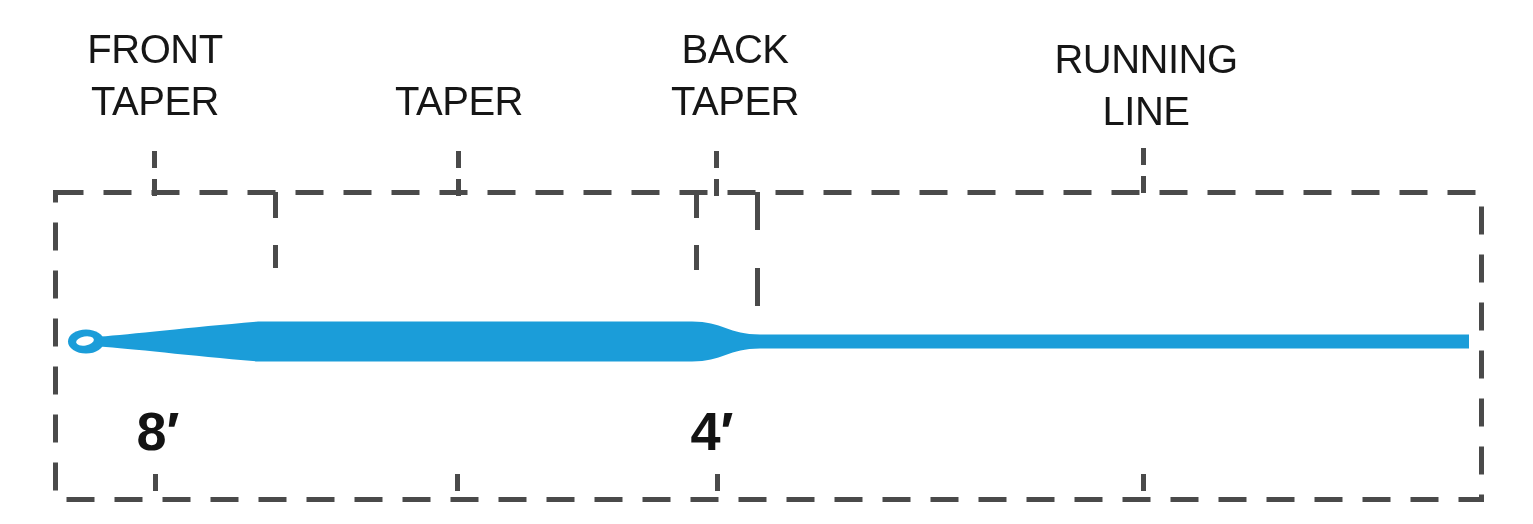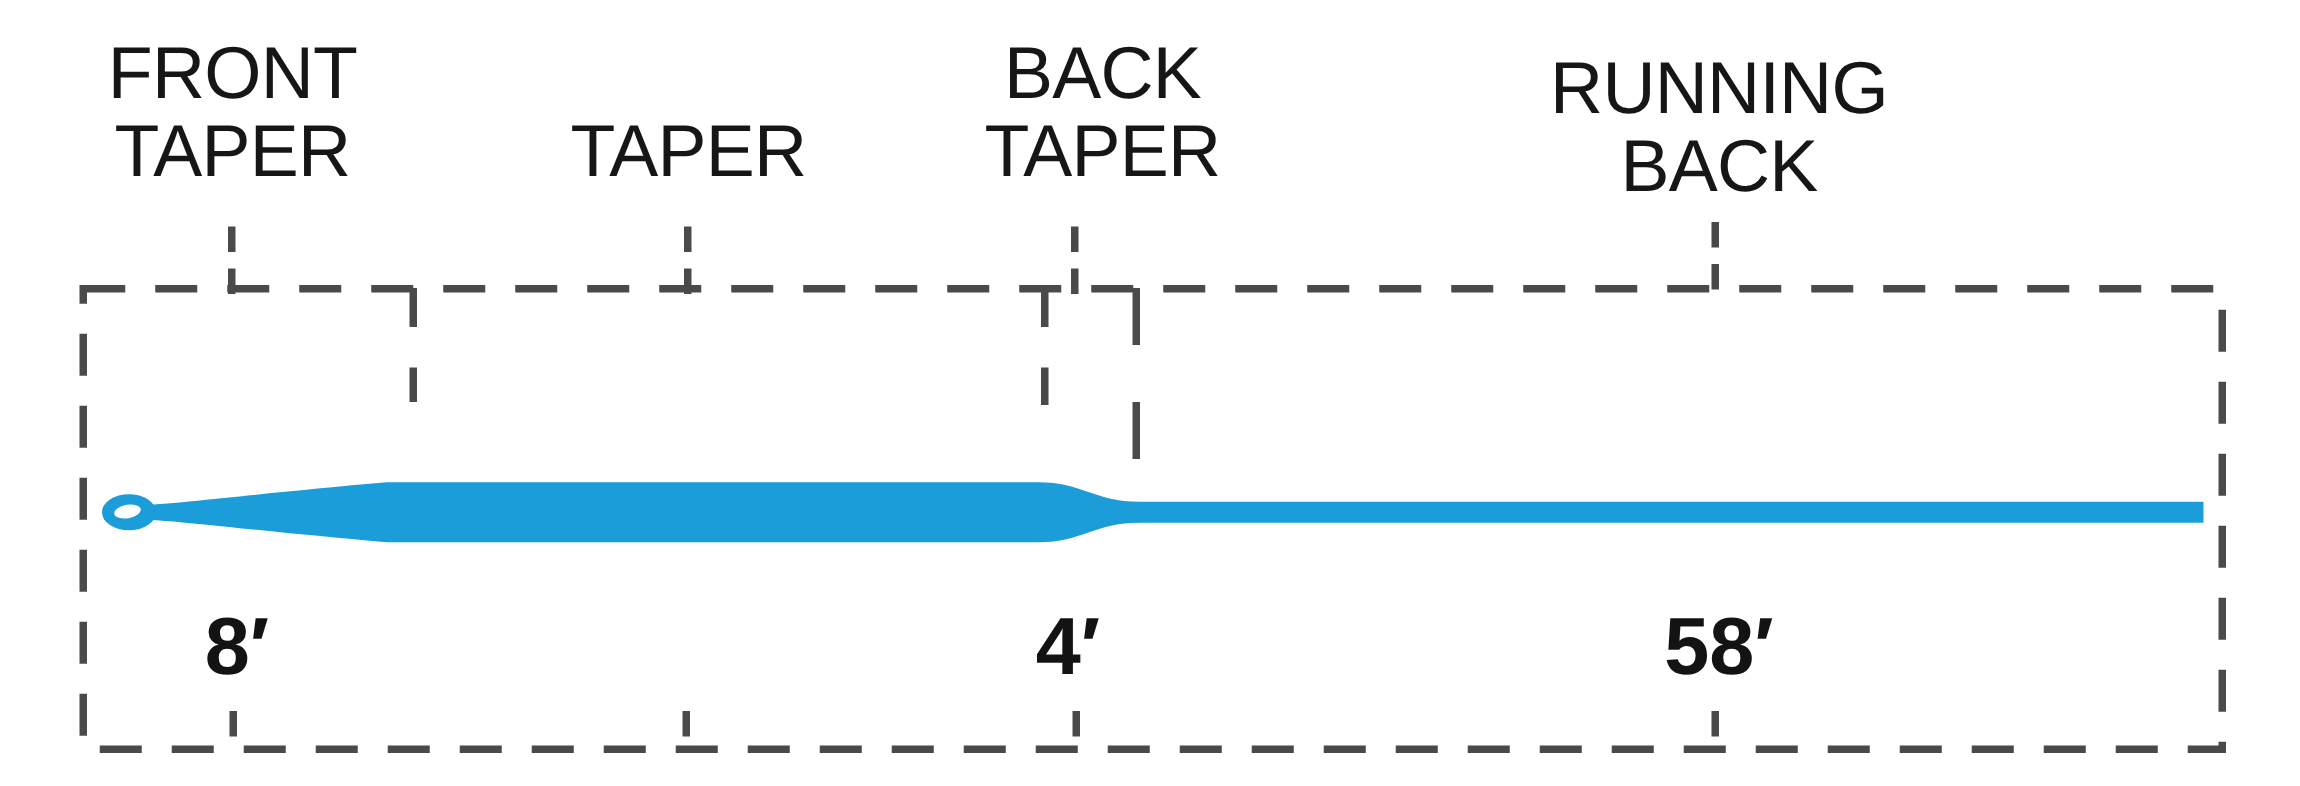--- a/index.html
+++ b/index.html
@@ -14,21 +14,21 @@
   }
   
   .top-label {
     position: absolute;
     top: 23px;
     height: 104px;
     display: flex;
     align-items: flex-end;
     justify-content: center;
     transform: translateX(-50%);
-    font-size: 49px;
+    font-size: 40px;
     line-height: 52px;
     letter-spacing: -0.5px;
     text-align: center;
     white-space: pre-line;
     color: #161616;
   }
   .label-front   { left: 155px; }
   .label-body    { left: 459px; }
   .label-back    { left: 735px; }
   .label-running { left: 1146px; top: 33px; }
@@ -67,26 +67,25 @@
   </div>
   <div class="top-label label-body">
     <span>TAPER</span>
   </div>
   <div class="top-label label-back">
     <span>BACK
 TAPER</span>
   </div>
   <div class="top-label label-running">
     <span>RUNNING
-BACK</span>
+LINE</span>
   </div>
 
   <div class="len-label len-front">8′</div>
   <div class="len-label len-back">4′</div>
-  <div class="len-label len-running">58′</div>
 
   <svg class="svg-layer" viewBox="0 0 1533 524" xmlns="http://www.w3.org/2000/svg">
 
     <rect x="55.5" y="192.5" width="1426" height="307" fill="none" stroke="#4A4A4A" stroke-width="5" stroke-dasharray="28 20"></rect>
 
     <line x1="154.5" y1="151" x2="154.5" y2="198" stroke="#4A4A4A" stroke-width="5" stroke-dasharray="17 11"></line>
     <line x1="458.5" y1="151" x2="458.5" y2="198" stroke="#4A4A4A" stroke-width="5" stroke-dasharray="17 11"></line>
     <line x1="716.5" y1="151" x2="716.5" y2="198" stroke="#4A4A4A" stroke-width="5" stroke-dasharray="17 11"></line>
     <line x1="1143.5" y1="148" x2="1143.5" y2="198" stroke="#4A4A4A" stroke-width="5" stroke-dasharray="17 11"></line>
 

